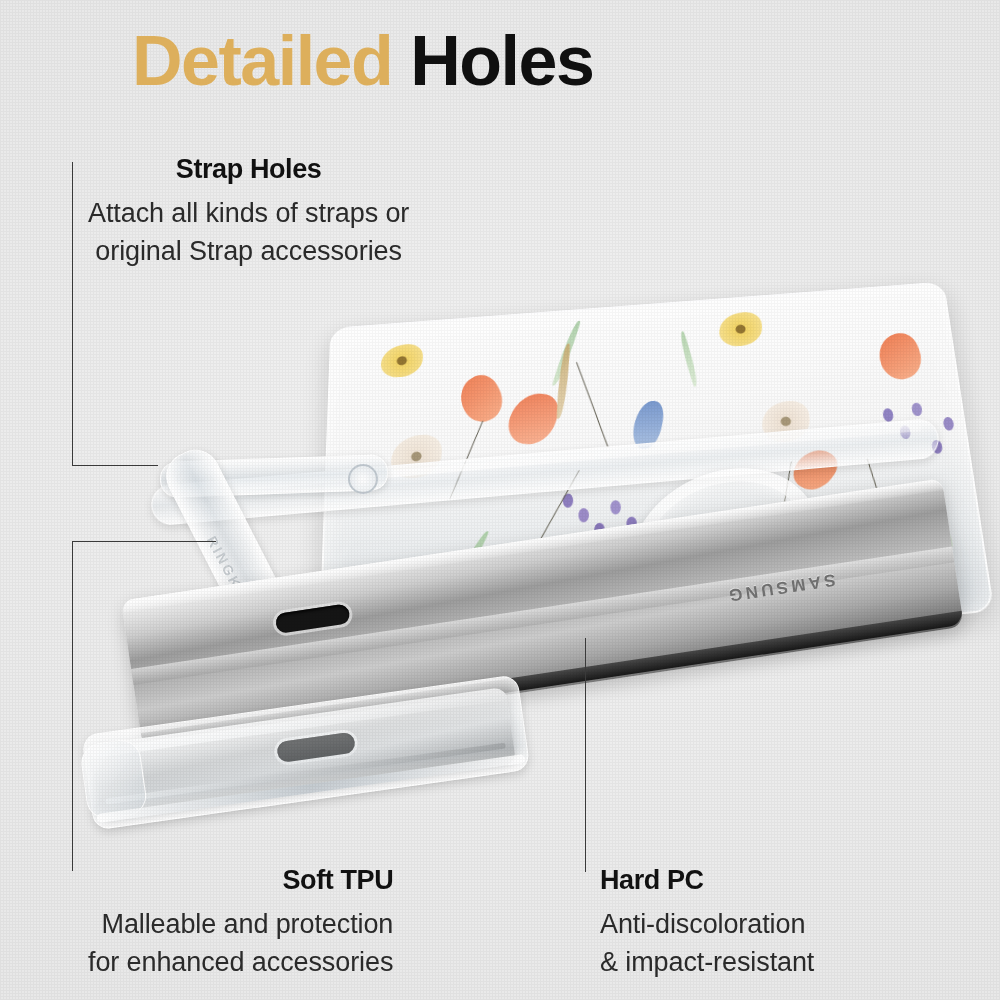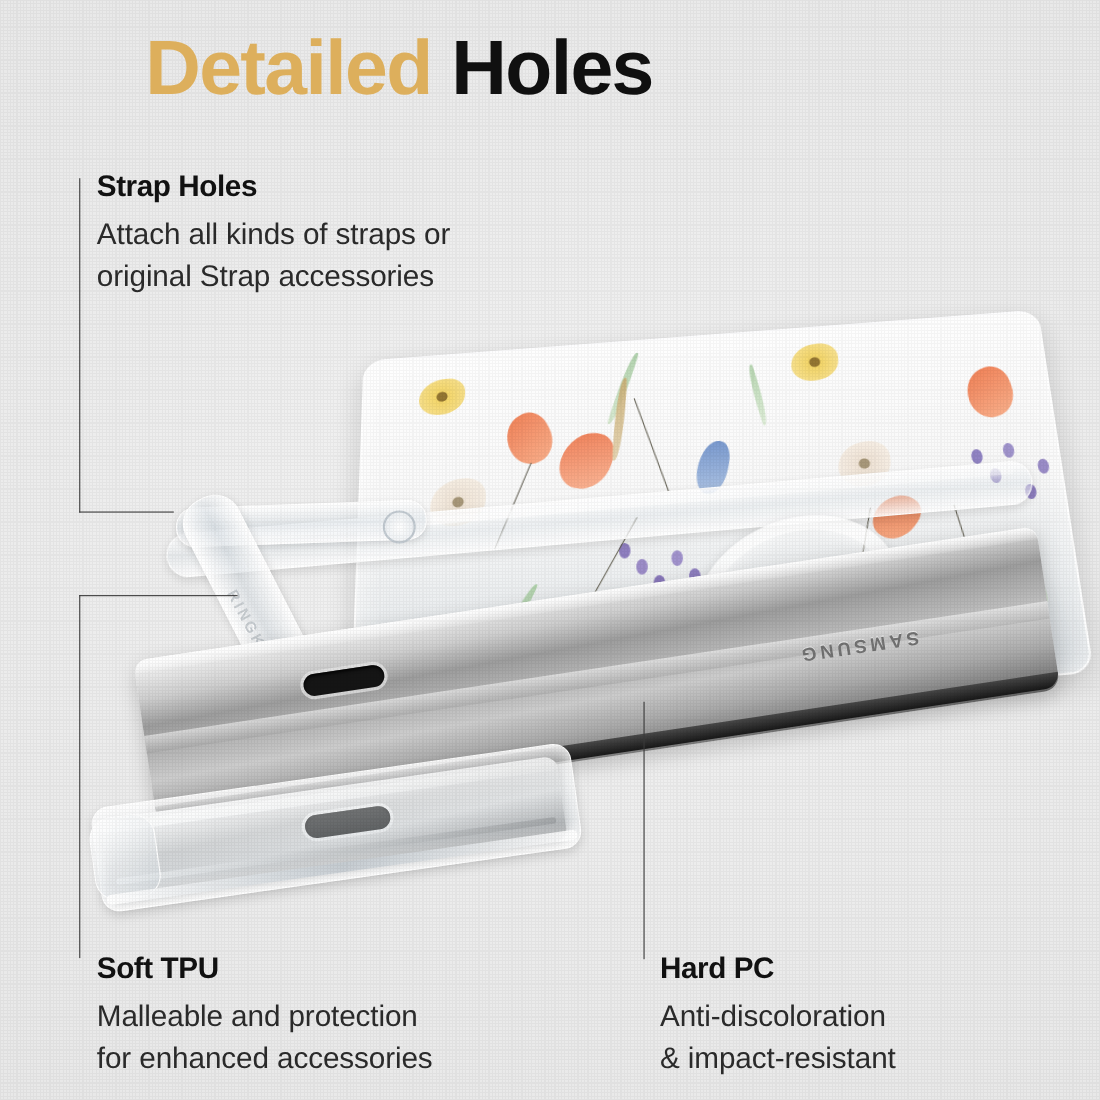--- a/index.html
+++ b/index.html
@@ -28,22 +28,22 @@
   
   .callout{position:absolute;}
   .callout .c-title{
     font-size:27px;font-weight:bold;color:#111;letter-spacing:-0.4px;
     margin:0 0 9px 0;line-height:1.1;white-space:nowrap;
   }
   .callout .c-line{
     font-size:27px;color:#2a2a2a;line-height:1.42;white-space:nowrap;
     letter-spacing:-0.1px;
   }
-  #callout-strap{left:88px;top:155px;}
-  #callout-tpu{left:88px;top:866px;}
+  #callout-strap{left:88px;top:155px;text-align:center;}
+  #callout-tpu{left:88px;top:866px;text-align:right;}
   #callout-pc{left:600px;top:866px;}
 
   
   .leader{position:absolute;background:#3a3a3a;}
   .lv{width:1.4px;}
   .lh{height:1.4px;}
 
   
   #stage{position:absolute;left:0;top:0;width:1000px;height:1000px;}
 

